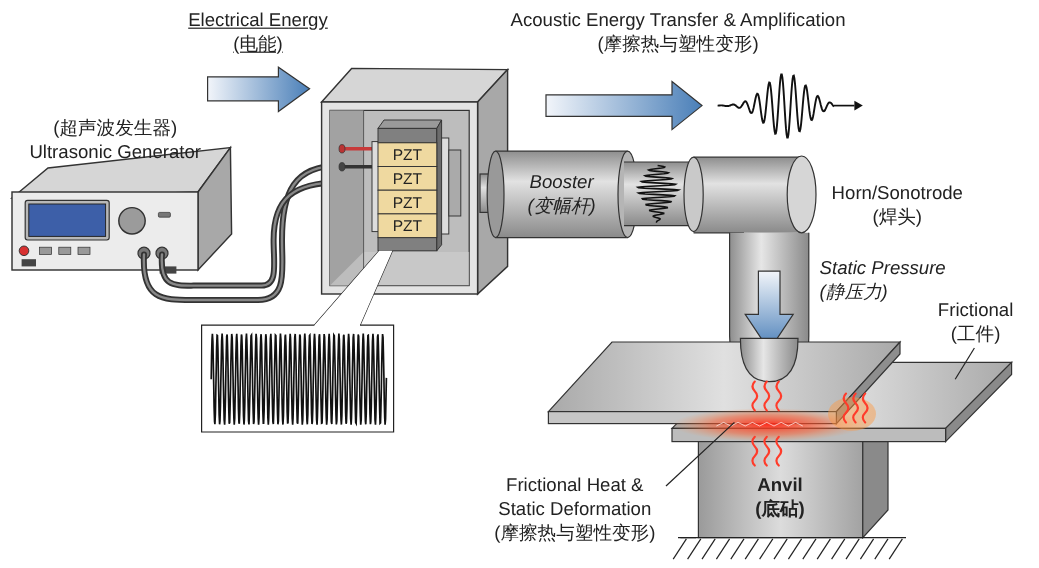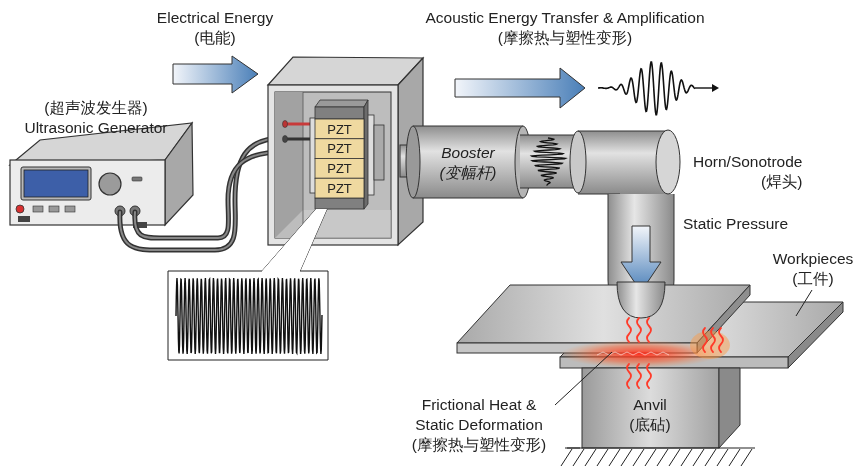--- a/index.html
+++ b/index.html
@@ -217,46 +217,47 @@
     <line x1="555" y1="405" x2="612" y2="352"></line>
     <line x1="796" y1="316" x2="812" y2="290"></line>
     <line x1="567" y1="448" x2="580" y2="448"></line>
   </g>
 </svg>
 
 <div class="lbl" style="left:7px;top:98px;width:178px;">
   <span>(超声波发生器)</span>
   <span>Ultrasonic Generator</span>
 </div>
-<div class="lbl" style="left:140px;top:8px;width:150px;">
+<div class="lbl" style="left:140px;top:8px;width:150px;text-decoration:underline;">
   <span>Electrical Energy</span>
   <span>(电能)</span>
 </div>
 <div class="lbl" style="left:290px;top:8px;width:110px;">
 </div>
 <div class="lbl" style="left:400px;top:8px;width:330px;text-align:center;">
   <span>Acoustic Energy Transfer &amp; Amplification</span>
   <span>(摩擦热与塑性变形)</span>
 </div>
 <div class="lbl" style="left:428px;top:143px;width:80px;font-style:italic;">
   <span>Booster</span>
   <span>(变幅杆)</span>
 </div>
-<div class="lbl" style="left:693px;top:152px;text-align:right;">
+<div class="lbl" style="left:693px;top:152px;text-align:center;">
   <span>Horn/Sonotrode</span>
   <span>(焊头)</span>
 </div>
-<div class="lbl" style="left:683px;top:214px;text-align:left;">
+<div class="lbl" style="left:683px;top:214px;text-align:left;font-style:italic;">
   <span>Static Pressure</span>
+  <span>(静压力)</span>
 </div>
 <div class="lbl" style="left:765px;top:249px;width:96px;">
-  <span>Workpieces</span>
+  <span>Frictional</span>
   <span>(工件)</span>
 </div>
 <div class="lbl" style="left:390px;top:395px;width:178px;">
   <span>Frictional Heat &amp;</span>
   <span>Static Deformation</span>
   <span>(摩擦热与塑性变形)</span>
 </div>
-<div class="lbl" style="left:610px;top:395px;width:80px;">
+<div class="lbl" style="left:610px;top:395px;width:80px;font-weight:bold;">
   <span>Anvil</span>
   <span>(底砧)</span>
 </div>
 
 </body></html>

